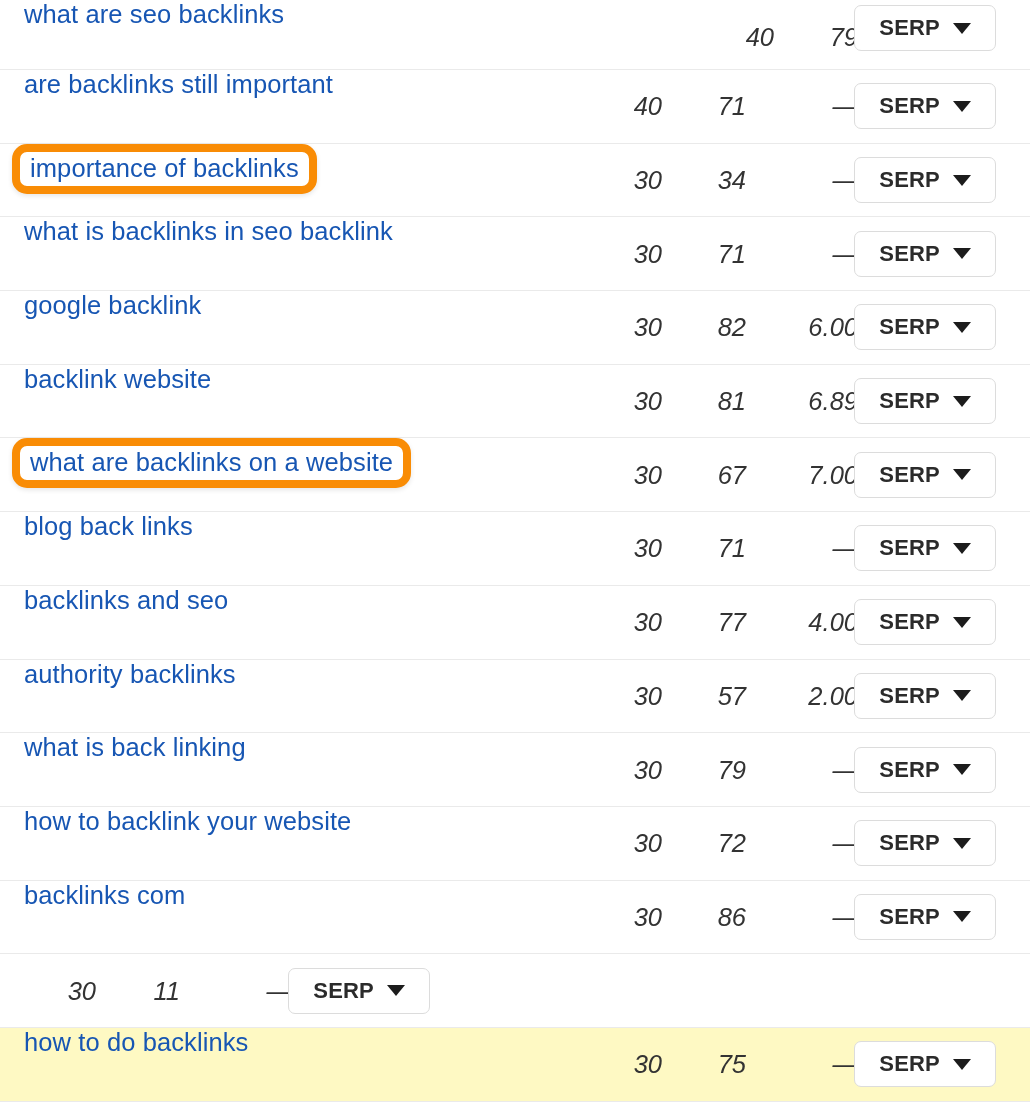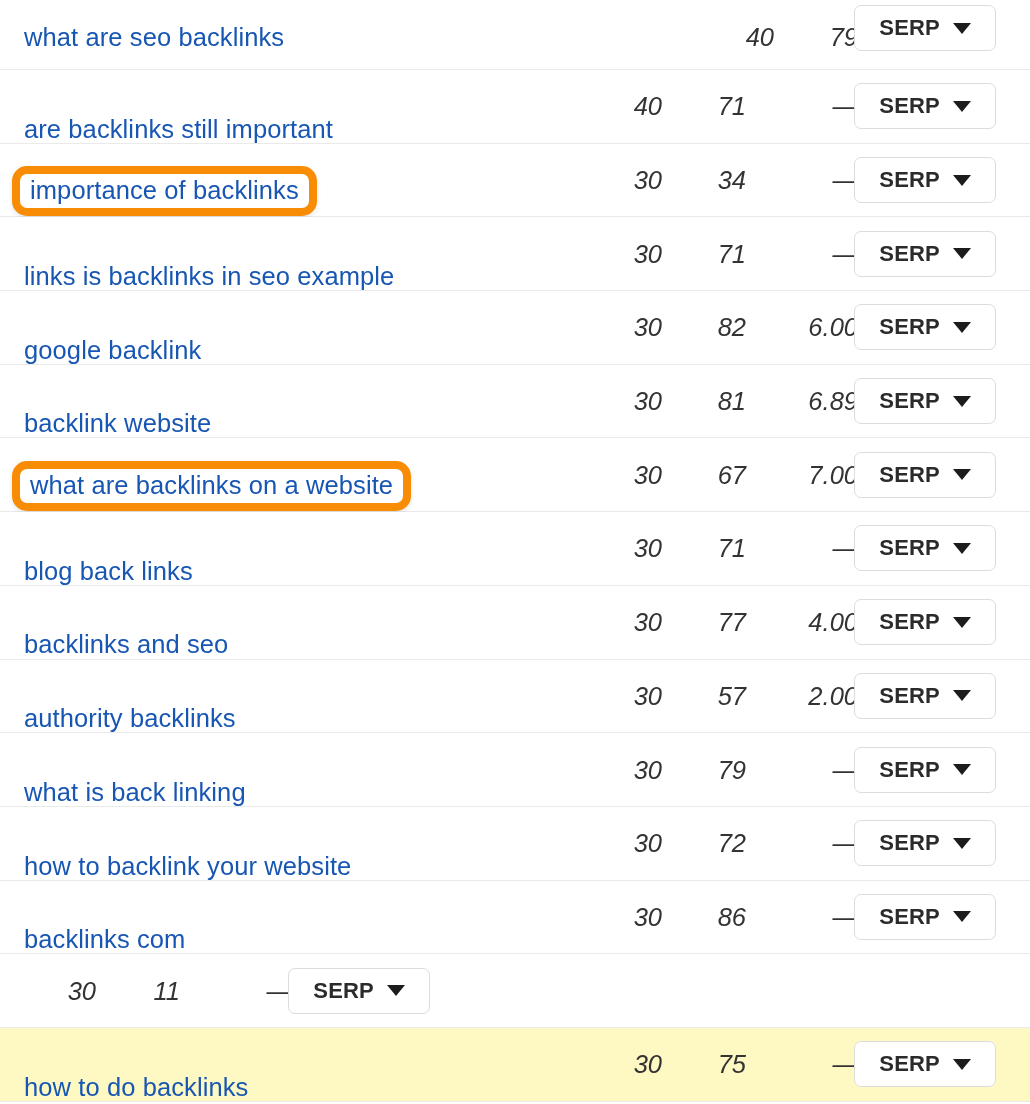--- a/index.html
+++ b/index.html
@@ -42,21 +42,21 @@
     border-bottom: 1px solid #eaeaea;
   }
 
   
   .cell-keyword {
     flex: 1 1 auto;
     min-width: 0;
     padding-left: 24px;
     box-sizing: border-box;
     display: flex;
-    align-items: flex-end;
+    align-items: flex-start;
     height: 100%;
   }
   .kw-row.first .cell-keyword {
     padding-bottom: 18px;
   }
   .kw-link {
     color: #1756b3;
     font-size: 25.5px;
     line-height: 1.1;
     letter-spacing: 0.1px;
@@ -182,21 +182,21 @@
       <div class="cell-num cell-cpc">—</div>
       <div class="cell-serp">
         <button class="serp-btn">
           <span class="serp-label">SERP</span>
           <span class="caret-down"></span>
         </button>
       </div>
     </div>
     <div class="kw-row">
       <div class="cell-keyword">
-        <a class="kw-link">links is backlinks in seo example</a>
+        <a class="kw-link">what is backlinks in seo backlink</a>
       </div>
       <div class="cell-num cell-volume">30</div>
       <div class="cell-num cell-kd">71</div>
       <div class="cell-num cell-cpc">—</div>
       <div class="cell-serp">
         <button class="serp-btn">
           <span class="serp-label">SERP</span>
           <span class="caret-down"></span>
         </button>
       </div>

